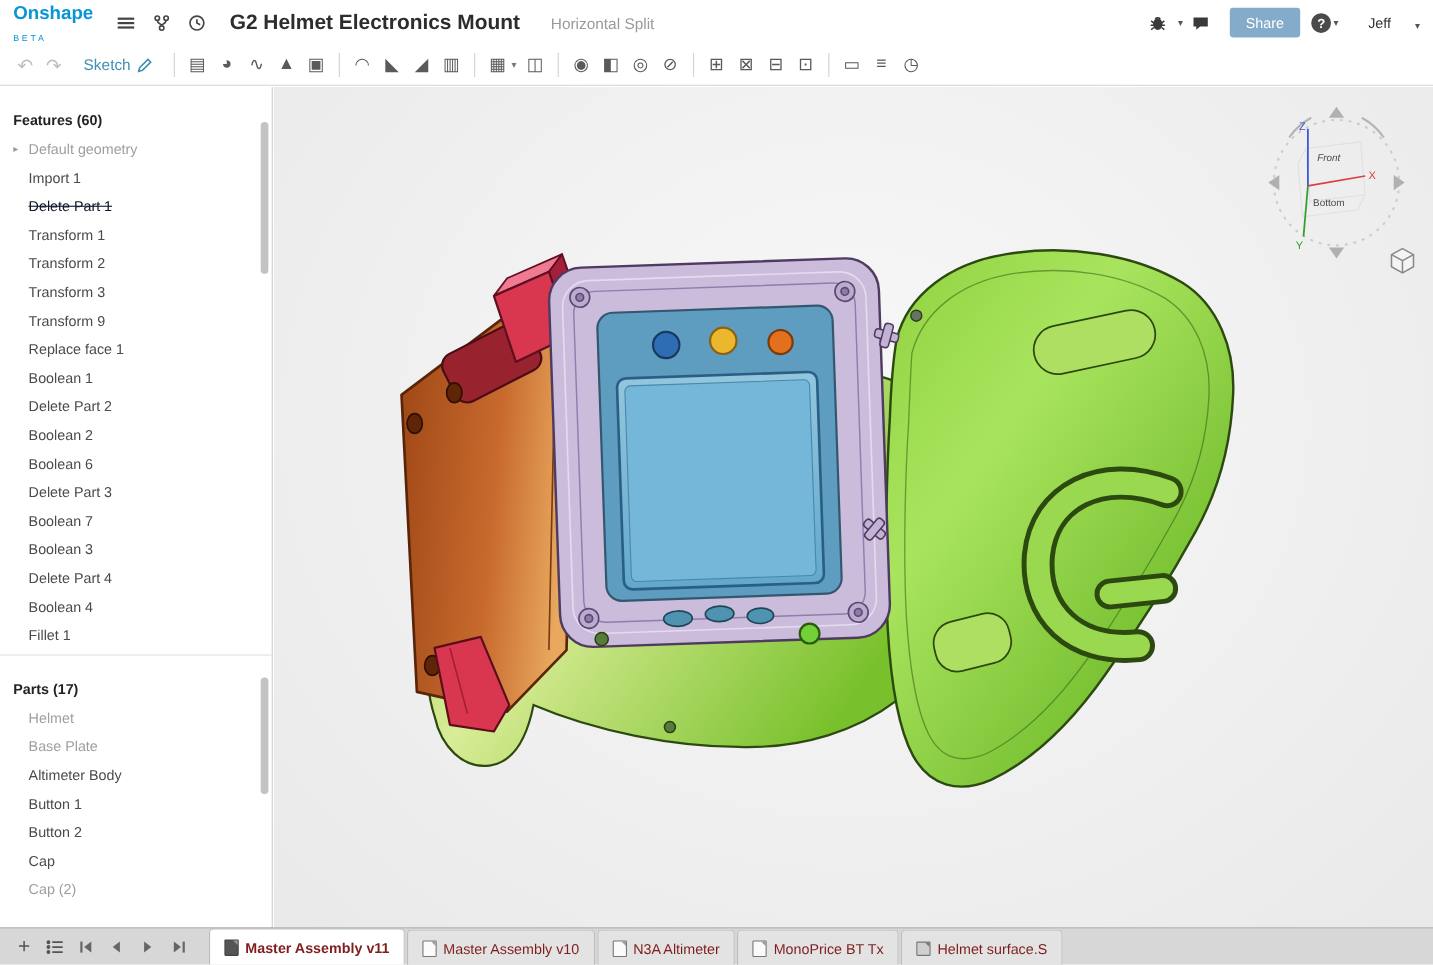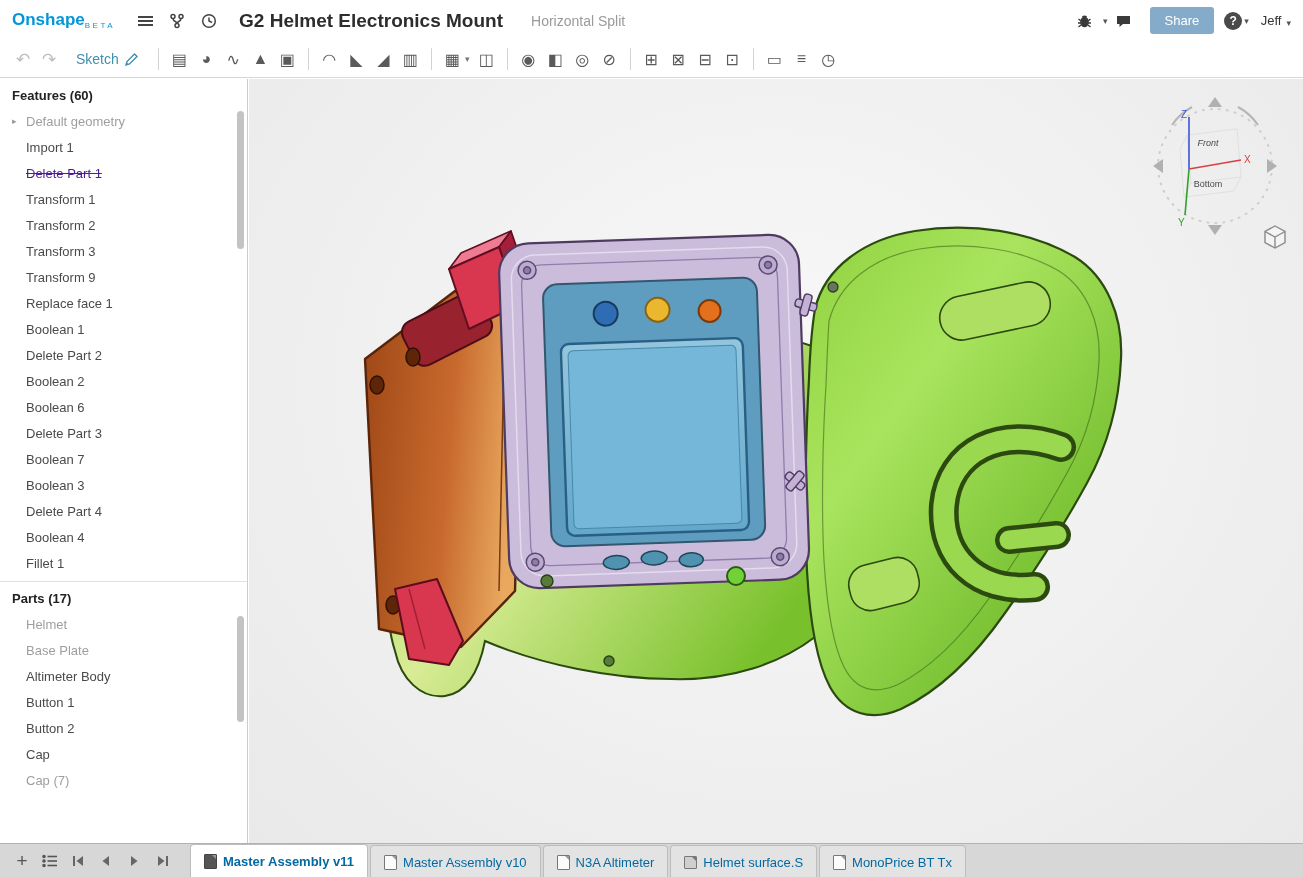--- a/index.html
+++ b/index.html
@@ -1,60 +1,60 @@
 <!DOCTYPE html>
 <html style="--brand: #0696d7; --share-bg: #84abc9; --part-green: #7dc832; --part-purple: #cbbcdc; --part-blue: #74b7d8; --part-red: #d8374f; --btn-blue: #2e6db4; --btn-yellow: #eab72e; --btn-orange: #e2701d; --axis-x: #d94040; --axis-y: #2fa12f; --axis-z: #3b55d9;"><head>
 <meta charset="utf-8">
 <style>
   html,body{margin:0;padding:0;}
   body{width:1303px;height:877px;overflow:hidden;font-family:"Liberation Sans",sans-serif;background:#fff;position:relative;-webkit-font-smoothing:antialiased;}
   
   .topbar{position:absolute;top:0;left:0;right:0;height:41px;background:#fff;display:flex;align-items:center;padding:0 12px;box-sizing:border-box;}
-  .logo{display:flex;flex-direction:row;line-height:1;margin-right:14px;cursor:pointer;}
+  .logo{display:flex;flex-direction:column;line-height:1;margin-right:14px;cursor:pointer;}
   .logo .lg{font-size:17px;font-weight:700;color:var(--brand,#0696d7);}
   .logo .beta{font-size:8px;letter-spacing:2.5px;color:var(--brand,#0696d7);margin-top:11px;}
   .iconbtn{display:inline-flex;align-items:center;justify-content:center;width:26px;height:26px;margin:0 3px;cursor:pointer;color:#444;}
   .burger div{width:15px;height:2px;background:#444;margin:2px 0;}
   .doc-title{font-size:19px;font-weight:700;color:#2d2d2d;margin-left:14px;white-space:nowrap;}
   .doc-subtitle{font-size:14px;color:#9a9a9a;margin-left:28px;white-space:nowrap;}
   .topspacer{flex:1;}
   .caret{font-size:9px;color:#555;margin-left:2px;}
   .share-btn{background:var(--share-bg,#84abc9);color:#fff;font-size:13px;padding:6px 15px;border-radius:3px;margin:0 10px;cursor:pointer;}
   .help-circle{width:18px;height:18px;border-radius:50%;background:#4a4a4a;color:#fff;font-size:12px;font-weight:700;display:inline-flex;align-items:center;justify-content:center;}
-  .username{font-size:13px;color:#333;margin-left:12px;cursor:pointer;display:inline-flex;align-items:flex-end;gap:3px;}
+  .username{font-size:13px;color:#333;margin-left:27px;cursor:pointer;display:inline-flex;align-items:flex-end;gap:20px;}
   
   .toolbar{position:absolute;top:41px;left:0;right:0;height:37px;background:#fff;border-bottom:1px solid #d8d8d8;display:flex;align-items:center;padding:0 10px;box-sizing:border-box;}
   .undoredo{font-size:17px;color:#bdbdbd;width:26px;text-align:center;cursor:default;}
   .sketch-btn{display:inline-flex;align-items:center;gap:5px;margin:0 12px 0 14px;cursor:pointer;}
   .sketch-label{font-size:14px;color:#3f8fae;}
   .tb-items{display:flex;align-items:center;}
   .tb{display:inline-flex;align-items:center;justify-content:center;width:27px;height:26px;font-size:16px;color:#5a5a5a;border-radius:3px;cursor:pointer;}
   .tb.sep{width:1px;height:22px;background:#d2d2d2;margin:0 7px;cursor:default;}
   .tb.caret{width:11px;font-size:9px;color:#777;margin-left:-4px;}
   
   .leftpanel{position:absolute;top:79px;left:0;width:248px;bottom:34px;background:#fff;border-right:1px solid #ccc;overflow:hidden;box-sizing:border-box;}
-  .panel-header{font-size:13px;font-weight:700;color:#222;padding:9px 12px 5px;}
+  .panel-header{font-size:13px;font-weight:700;color:#222;padding:23px 12px 5px;}
   .row{height:26px;display:flex;align-items:center;padding-left:12px;font-size:13px;color:#4a4a4a;cursor:pointer;}
   .row .chev{width:14px;font-size:9px;color:#999;flex:0 0 14px;}
   .row .lbl.muted{color:#9e9e9e;}
-  .row .lbl.strike{color:#4c1d95;text-decoration:line-through;}
+  .row .lbl.strike{color:#0f172a;text-decoration:line-through;}
   .section-divider{border-top:1px solid #e1e1e1;margin-top:5px;}
   .vthumb{position:absolute;width:7px;border-radius:4px;background:#c3c3c3;right:3px;cursor:pointer;}
   
   .viewport{position:absolute;top:79px;left:249px;right:0;bottom:34px;background:radial-gradient(ellipse at 50% 40%,#f8f8f8 0%,#f0f0f0 55%,#e9e9e9 100%);overflow:hidden;}
   .model-svg{position:absolute;left:60px;top:130px;}
   .viewcube{position:absolute;top:8px;right:6px;}
   .isobtn{position:absolute;top:144px;right:14px;width:28px;height:28px;cursor:pointer;}
   
   .tabbar{position:absolute;bottom:0;left:0;right:0;height:34px;background:#d7d7d7;border-top:1px solid #b2b2b2;display:flex;align-items:stretch;box-sizing:border-box;}
   .tabctrl{display:flex;align-items:center;padding-left:10px;gap:4px;}
   .ctl{display:inline-flex;align-items:center;justify-content:center;width:24px;height:24px;cursor:pointer;color:#555;}
   .plus{font-size:19px;font-weight:400;}
   .tabs{display:flex;margin-left:16px;}
-  .tab{display:flex;align-items:center;gap:6px;padding:16px 13px;font-size:13px;color:#0369a1;background:#e3e3e3;border:1px solid #bdbdbd;border-bottom:none;border-radius:4px 4px 0 0;margin-right:2px;margin-top:1px;cursor:pointer;white-space:nowrap;}
+  .tab{display:flex;align-items:center;gap:6px;padding:16px 13px;font-size:13px;color:#7f1d1d;background:#e3e3e3;border:1px solid #bdbdbd;border-bottom:none;border-radius:4px 4px 0 0;margin-right:2px;margin-top:1px;cursor:pointer;white-space:nowrap;}
   .tab.active{background:#fff;font-weight:700;margin-top:0;}
   .tab-icon{width:11px;height:13px;background:#fbfbfb;border:1px solid #777;border-radius:1px;position:relative;flex:0 0 11px;}
   .tab-icon::after{content:"";position:absolute;top:0;right:0;width:0;height:0;border-left:4px solid transparent;border-top:4px solid #999;}
   .tab.active .tab-icon{background:#555;border-color:#444;}
   .tab-icon.cube{height:11px;background:#cfcfcf;border-radius:1px;}
   .tab-icon.cube::after{border-top-color:#777;}
 </style>
 </head>
 <body>
 
@@ -306,21 +306,21 @@
       </div>
 
 
       <div class="row">
         <span class="chev"></span>
         <span class="lbl">Cap</span>
       </div>
 
       <div class="row">
         <span class="chev"></span>
-        <span class="lbl muted">Cap (7)</span>
+        <span class="lbl muted">Cap (2)</span>
       </div>
 
   </div>
   <div class="vthumb" style="top:32px;height:138px;"></div>
   <div class="vthumb" style="top:537px;height:106px;"></div>
 </div>
 
 <div class="viewport">
 
   <svg class="model-svg" width="840" height="540" viewBox="0 0 840 540">
@@ -505,23 +505,23 @@
         <span class="tab-icon doc"></span>
         <span class="tab-label">Master Assembly v10</span>
       </div>
 
       <div class="tab">
         <span class="tab-icon doc"></span>
         <span class="tab-label">N3A Altimeter</span>
       </div>
 
       <div class="tab">
+        <span class="tab-icon doc"></span>
+        <span class="tab-label">MonoPrice BT Tx</span>
+      </div>
+
+      <div class="tab">
         <span class="tab-icon cube"></span>
         <span class="tab-label">Helmet surface.S</span>
       </div>
 
-      <div class="tab">
-        <span class="tab-icon doc"></span>
-        <span class="tab-label">MonoPrice BT Tx</span>
-      </div>
-
   </div>
 </div>
 
 </body></html>

